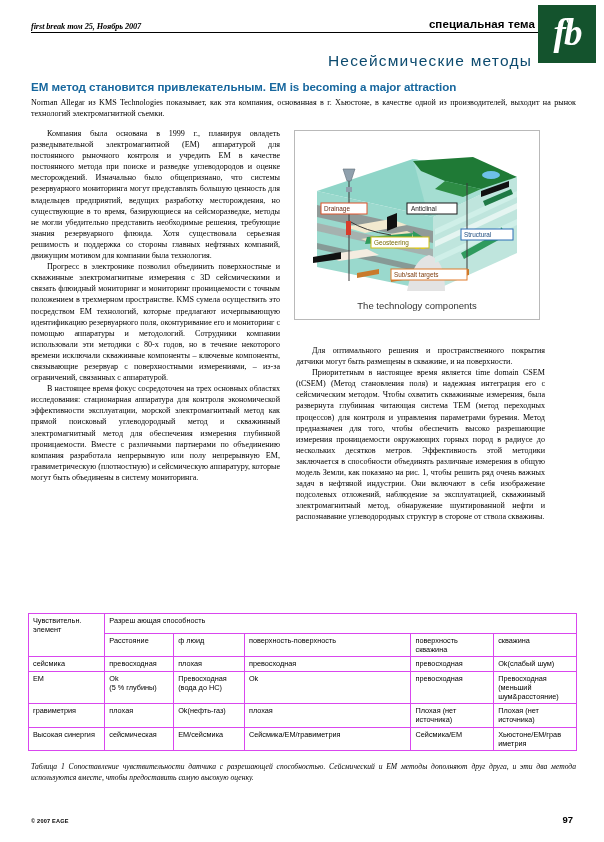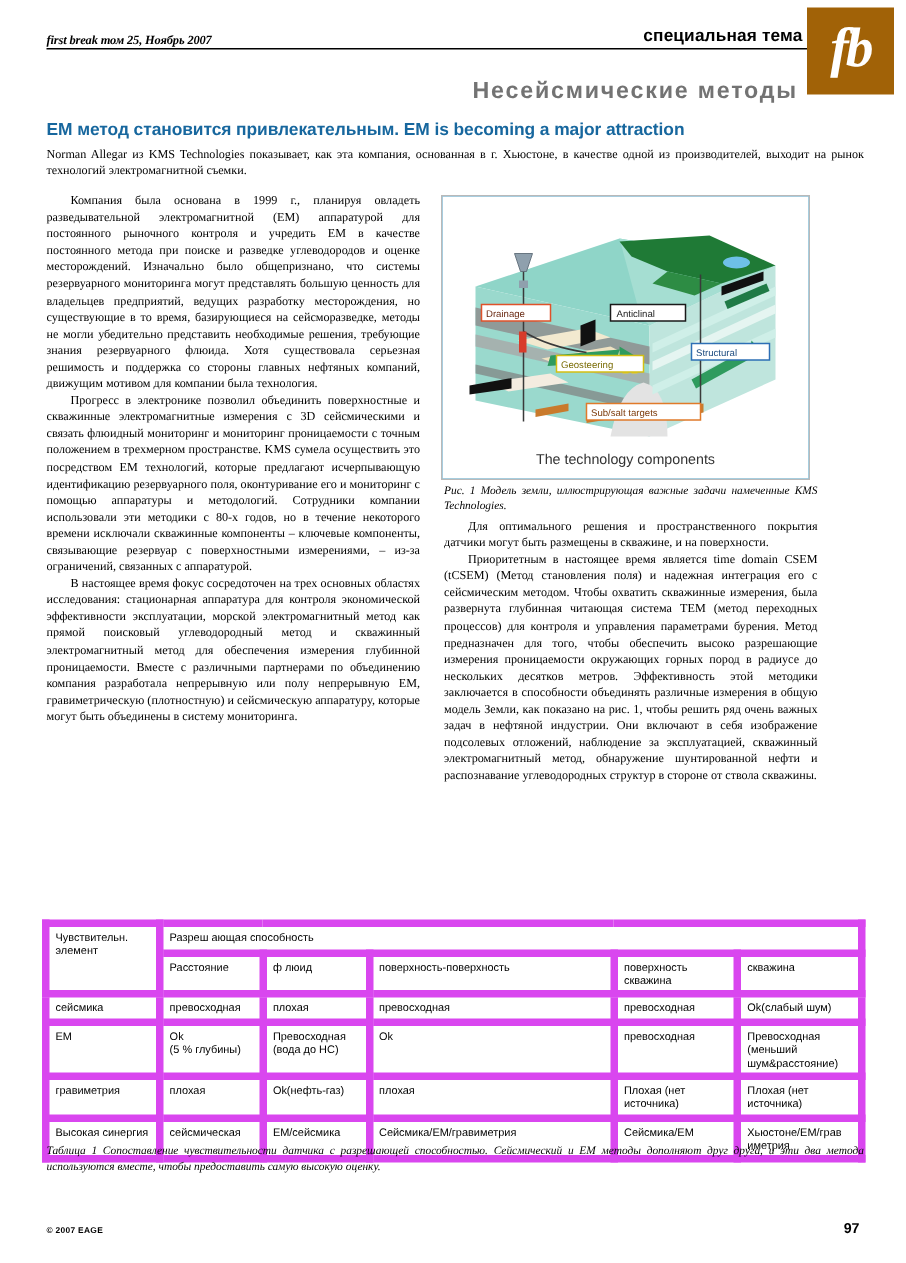--- a/index.html
+++ b/index.html
@@ -45,21 +45,21 @@
     font-size: 11.5px;
     font-weight: bold;
     letter-spacing: 0.1px;
     color: #000;
   }
 
   .fb-logo {
     position: absolute;
     right: 8px; top: 5px;
     width: 58px; height: 58px;
-    background: #a16207;
+    background: #14532d;
     display: flex;
     align-items: center;
     justify-content: center;
   }
   .fb-logo .fb-text {
     font-family: "Liberation Serif", serif;
     font-style: italic;
     font-weight: bold;
     font-size: 37px;
     color: #ffffff;
@@ -67,22 +67,22 @@
     letter-spacing: -2px;
     margin-top: -3px;
   }
 
   .section-title {
     position: absolute;
     right: 72px; top: 52px;
     font-family: "Liberation Sans", sans-serif;
     font-size: 15.5px;
     letter-spacing: 1.2px;
-    color: #737373;
-    font-weight: 700;
+    color: #0c4a6e;
+    font-weight: 400;
   }
 
   .article-title {
     position: absolute;
     left: 31px; top: 80px;
     width: 545px;
     font-family: "Liberation Sans", sans-serif;
     font-size: 11.6px;
     font-weight: bold;
     color: #17679e;
@@ -133,21 +133,21 @@
   .data-table {
     position: absolute;
     left: 28px; top: 613px;
     width: 549px;
     border-collapse: collapse;
     font-family: "Liberation Sans", sans-serif;
     font-size: 7.3px;
     line-height: 9.2px;
   }
   .data-table td, .data-table th {
-    border: 5px solid #d946ef;
+    border: 1px solid #d946ef;
     padding: 2px 3px 2px 4px;
     vertical-align: top;
     text-align: left;
     font-weight: normal;
   }
   .data-table tr.thick-top td { border-top-width: 1.8px; }
   .data-table .c0 { width: 78px; }
   .data-table .c1 { width: 70px; }
   .data-table .c2 { width: 72px; }
   .data-table .c3 { width: 176px; }
@@ -285,21 +285,20 @@
       </g>
       <g>
         <rect x="96" y="138" width="76" height="11" fill="#ffffff" stroke="#e07a2a" stroke-width="1"></rect>
         <text x="99" y="146" font-family="Liberation Sans, sans-serif" font-size="6.4" fill="#7d3c0c">Sub/salt targets</text>
       </g>
 
       <text x="122" y="178" text-anchor="middle" font-family="Liberation Sans, sans-serif" font-size="9.5" fill="#333333">The technology components</text>
     </svg>
   </div>
 
-  <div class="fig-caption-text">Рис. 1 Модель земли, иллюстрирующая важные задачи намеченные KMS Technologies.</div>
 
   <div class="col col-right">
     <p>Для оптимального решения и пространственного покрытия датчики могут быть размещены в скважине, и на поверхности.</p>
     <p>Приоритетным в настоящее время является time domain CSEM (tCSEM) (Метод становления поля) и надежная интеграция его с сейсмическим методом. Чтобы охватить скважинные измерения, была развернута глубинная читающая система ТЕМ (метод переходных процессов) для контроля и управления параметрами бурения. Метод предназначен для того, чтобы обеспечить высоко разрешающие измерения проницаемости окружающих горных пород в радиусе до нескольких десятков метров. Эффективность этой методики заключается в способности объединять различные измерения в общую модель Земли, как показано на рис. 1, чтобы решить ряд очень важных задач в нефтяной индустрии. Они включают в себя изображение подсолевых отложений, наблюдение за эксплуатацией, скважинный электромагнитный метод, обнаружение шунтированной нефти и распознавание углеводородных структур в стороне от ствола скважины.</p>
   </div>
 
   <table class="data-table">
     <tbody>
       <tr class="row-med">
         <td class="c0" rowspan="2">Чувствительн. элемент</td>

